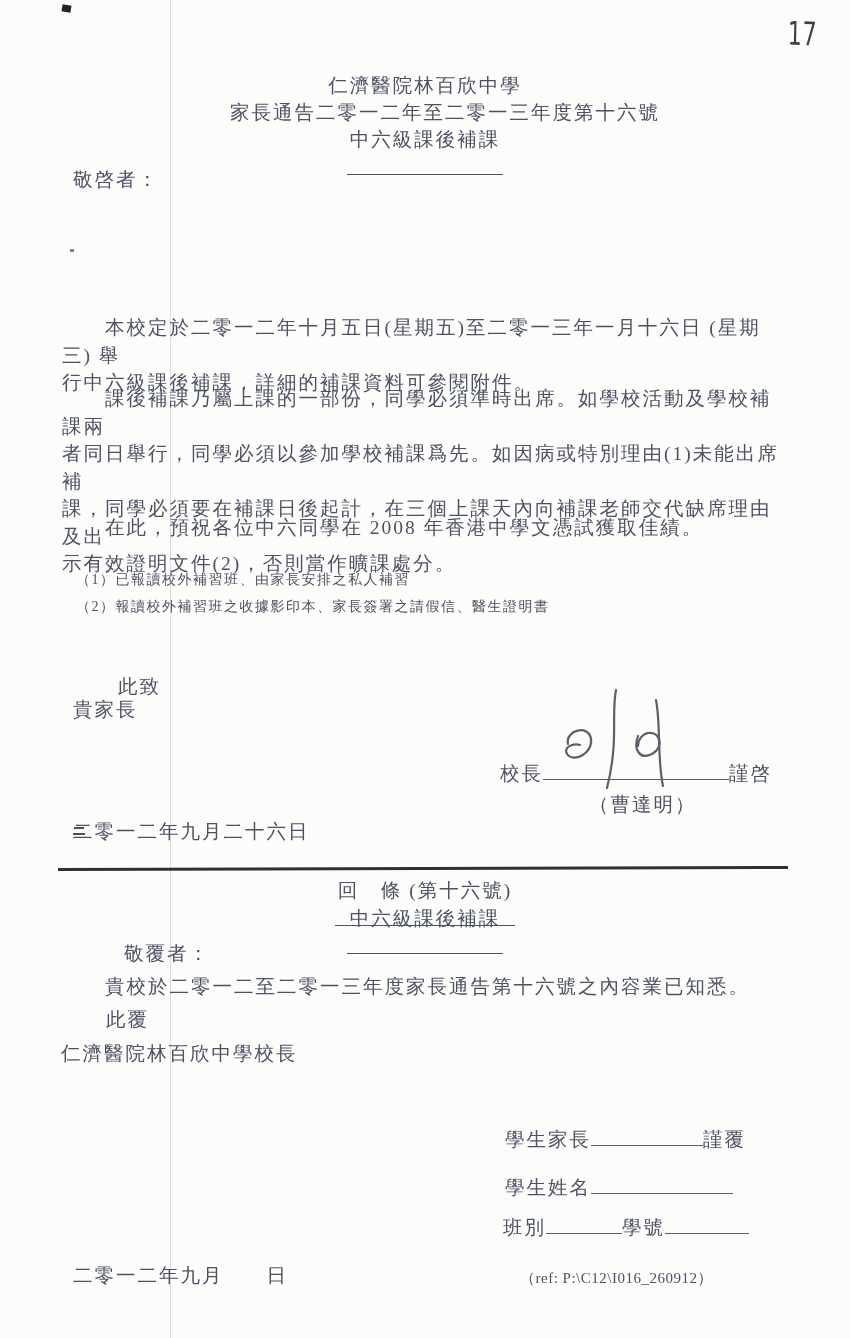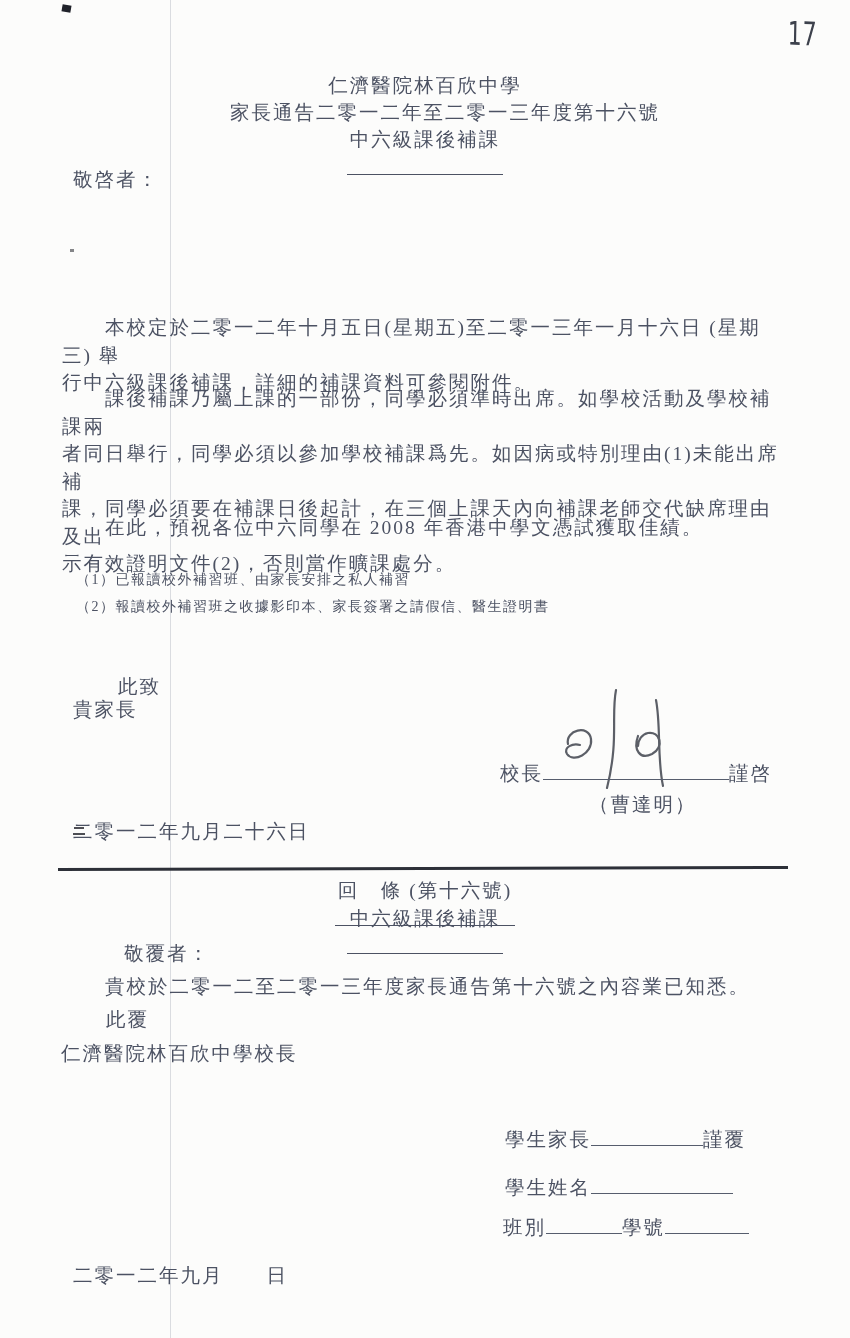--- a/index.html
+++ b/index.html
@@ -81,14 +81,15 @@
   <div class="t" style="left:76px;top:940px;margin-left:48px;">敬覆者：</div>
   <div class="t para" style="top:973px;">貴校於二零一二至二零一三年度家長通告第十六號之內容業已知悉。</div>
   <div class="t" style="left:106px;top:1006px;">此覆</div>
   <div class="t" style="left:61px;top:1040px;">仁濟醫院林百欣中學校長</div>
 
   <div class="t row" style="left:505px;top:1126px;"><span>學生家長</span><span class="fill" style="width:112px;"></span><span>謹覆</span></div>
   <div class="t row" style="left:503px;top:1214px;"><span>班別</span><span class="fill" style="width:76px;"></span><span>學號</span><span class="fill" style="width:84px;"></span></div>
   <div class="t row" style="left:505px;top:1174px;"><span>學生姓名</span><span class="fill" style="width:142px;"></span></div>
 
   <div class="t" style="left:73px;top:1262px;">二零一二年九月　　日</div>
+  <div class="t ref" style="left:520px;top:1265px;">（ref: P:\C12\I016_260912）</div>
 
 </div>
 
 </body></html>

